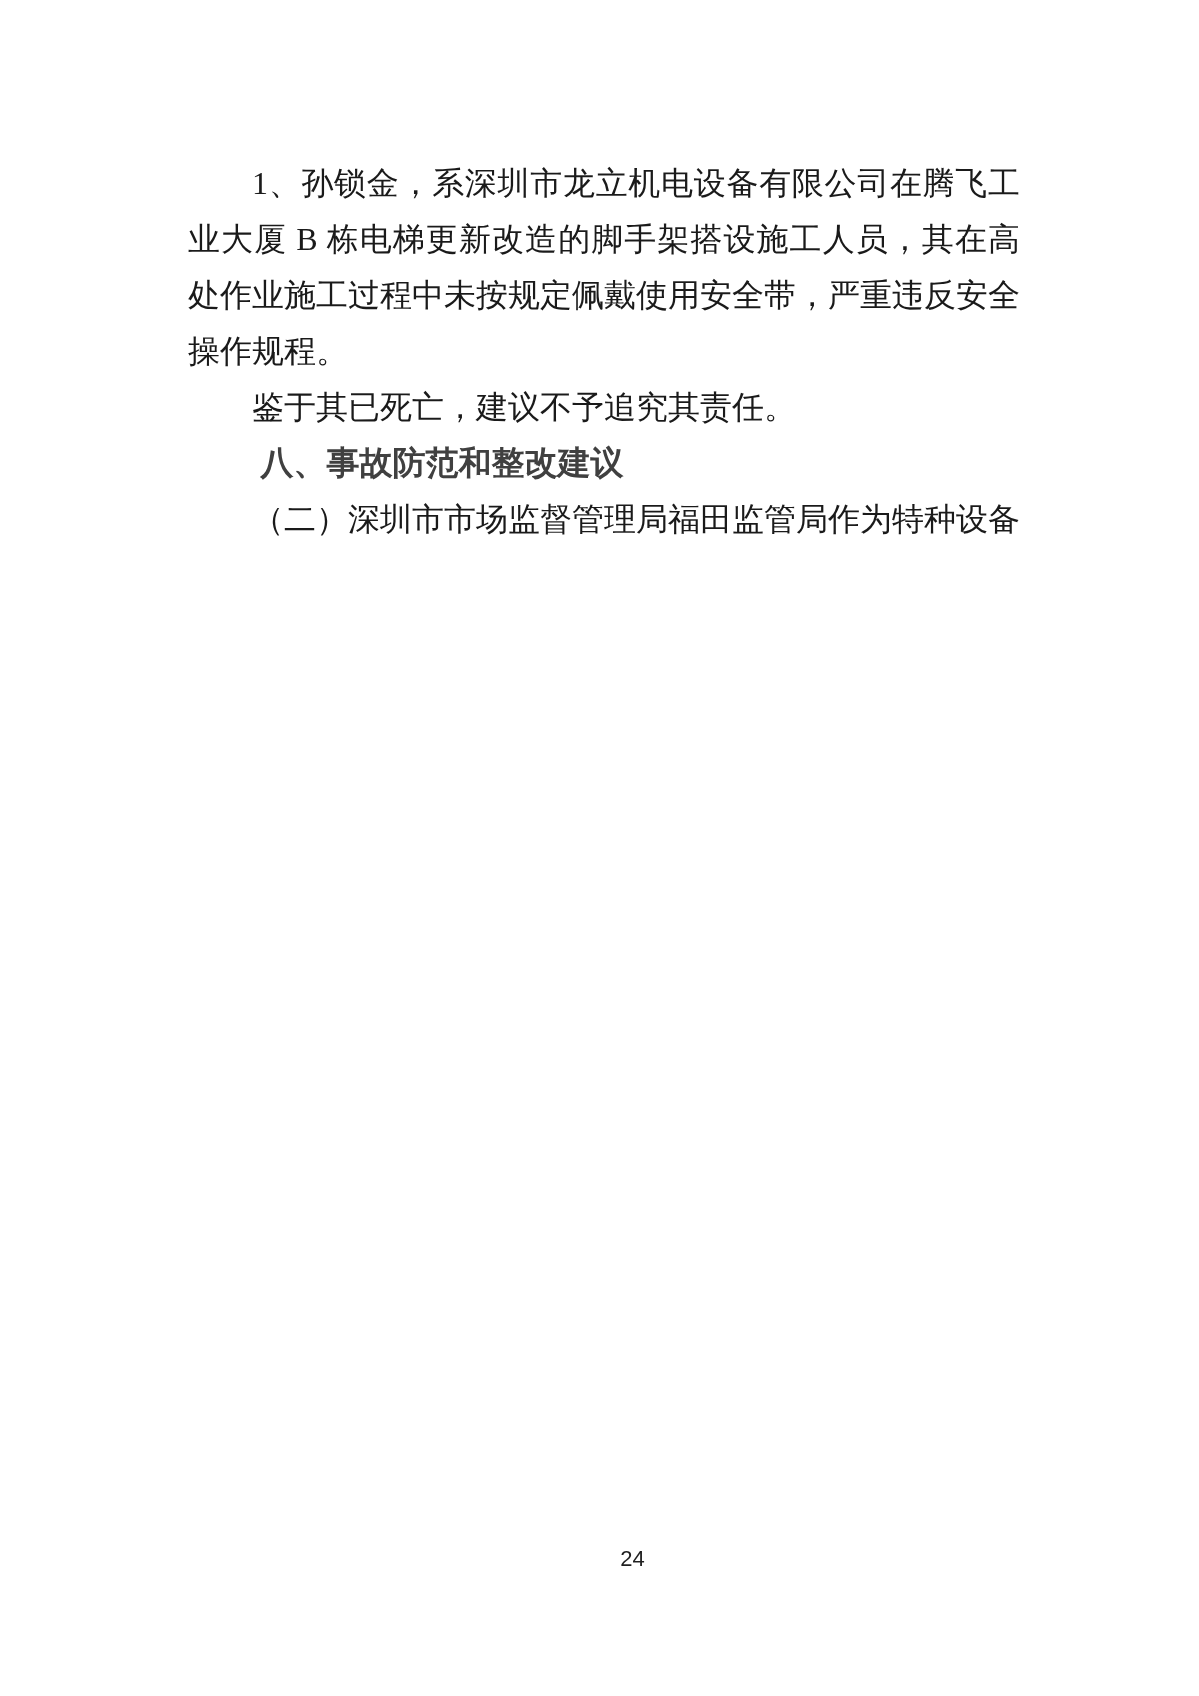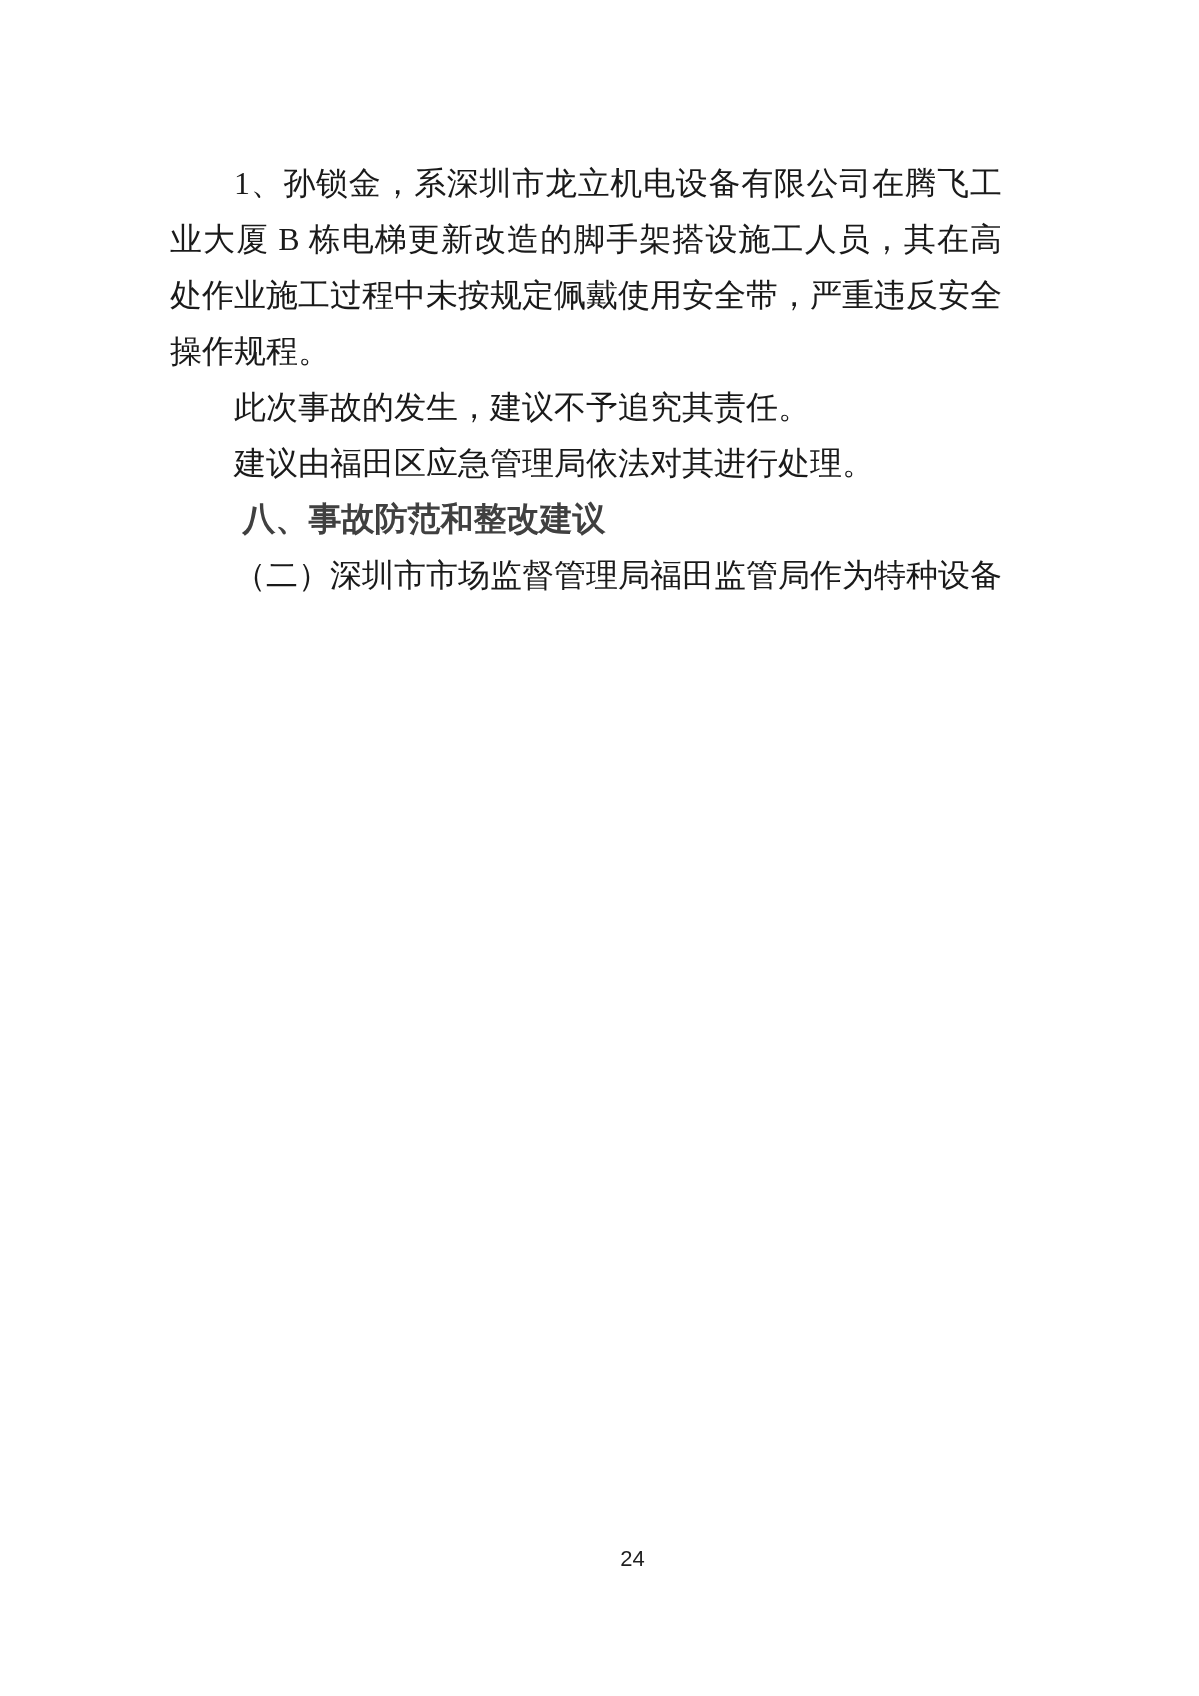--- a/index.html
+++ b/index.html
@@ -11,21 +11,21 @@
     position: relative;
     width: 1199px;
     height: 1696px;
     background: #ffffff;
     overflow: hidden;
     color: #1a1a1a;
     font-family: "Liberation Serif", "DejaVu Serif", serif;
   }
   .body-text {
     position: absolute;
-    left: 170px;
+    left: 188px;
     top: 155px;
     width: 832px;
   }
   .para {
     margin: 0;
     font-size: 32px;
     line-height: 56px;
     text-align: justify;
     text-align-last: left;
     text-indent: 2em;
@@ -52,19 +52,18 @@
     color: #1f1f1f;
     padding-left: 33px;
   }
 </style>
 </head>
 <body>
 
 <div class="page">
   <main class="body-text">
       <p class="para body">1、孙锁金，系深圳市龙立机电设备有限公司在腾飞工业大厦 B 栋电梯更新改造的脚手架搭设施工人员，其在高处作业施工过程中未按规定佩戴使用安全带，严重违反安全操作规程。</p>
-      <p class="para body">此次事故的发生，建议不予追究其责任。</p>
-      <p class="para body">建议由福田区应急管理局依法对其进行处理。</p>
+      <p class="para body">鉴于其已死亡，建议不予追究其责任。</p>
       <p class="para heading">八、事故防范和整改建议</p>
       <p class="para body">（二）深圳市市场监督管理局福田监管局作为特种设备</p>
     </main>
   <footer class="page-number">24</footer>
 </div>
 
 </body></html>

